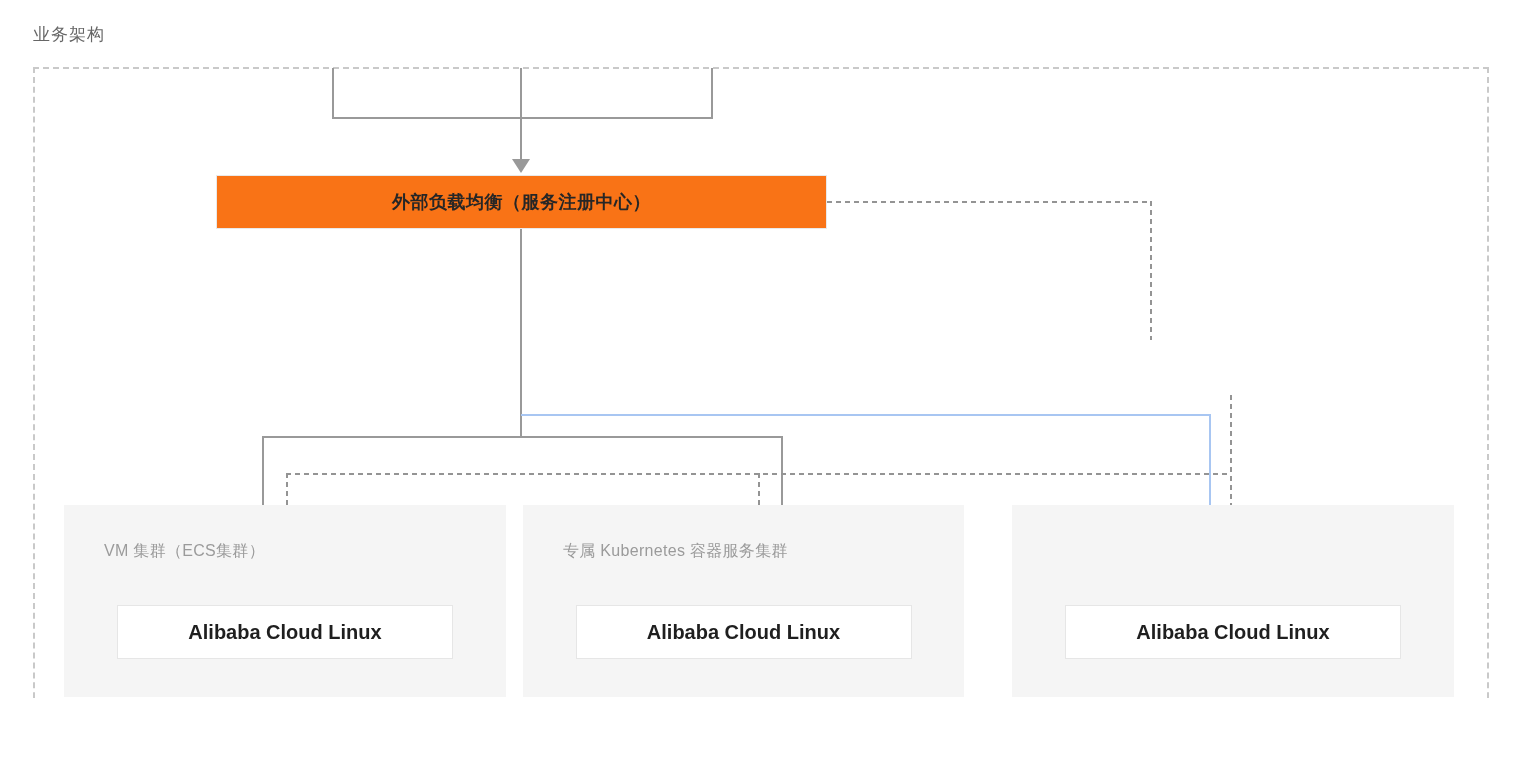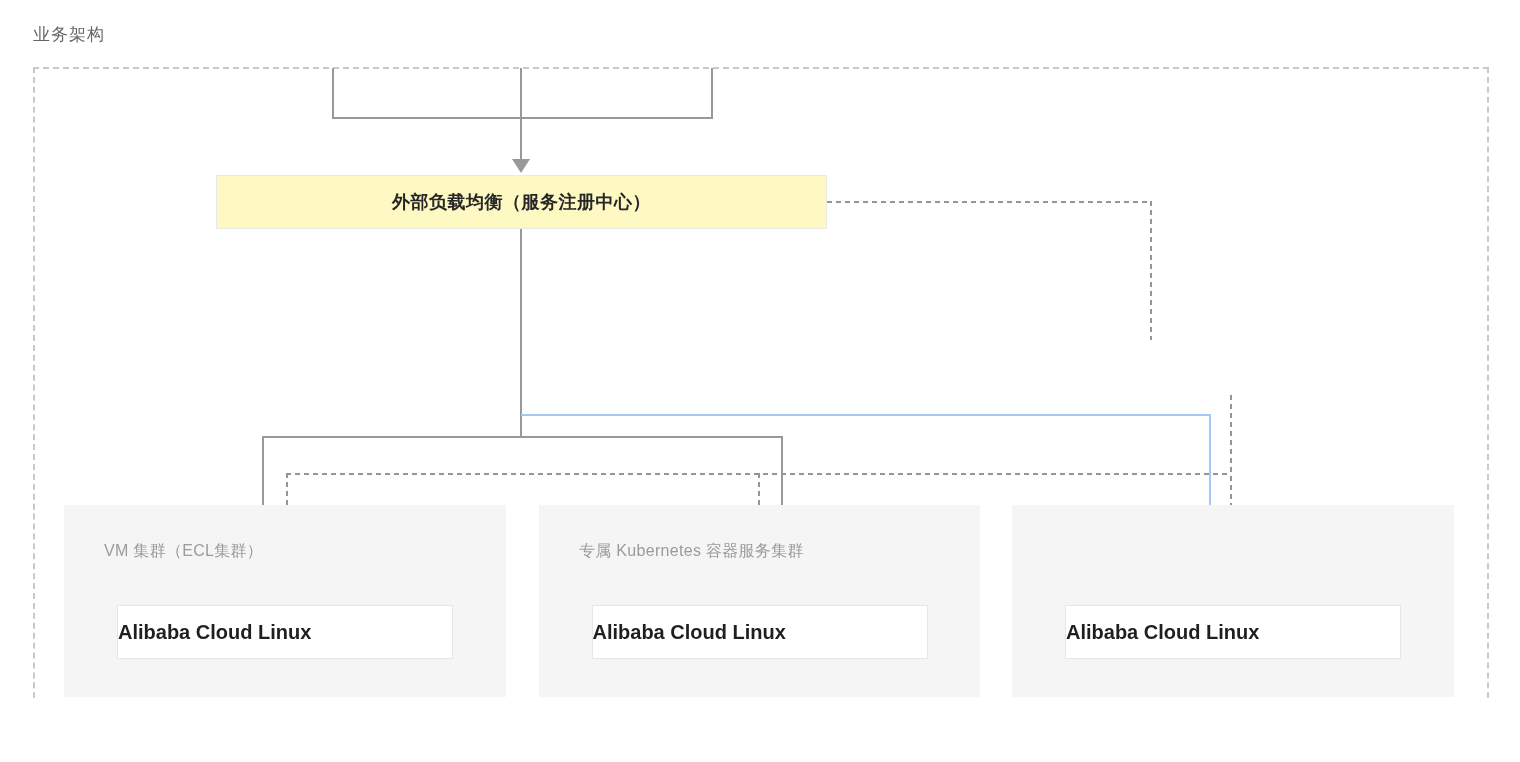--- a/index.html
+++ b/index.html
@@ -19,29 +19,29 @@
     background:repeating-linear-gradient(90deg,#949494 0 5px,transparent 5px 9px); }
   .vline-dash  { position:absolute; width:2px;
     background:repeating-linear-gradient(180deg,#949494 0 5px,transparent 5px 9px); }
   .hline-blue  { position:absolute; height:2px; background:#a8c6f2; }
   .vline-blue  { position:absolute; width:2px; background:#a8c6f2; }
 
   .arrow-down { position:absolute; width:0; height:0;
     border-left:9px solid transparent; border-right:9px solid transparent;
     border-top:14px solid #999; }
 
-  .node-box { position:absolute; background:#fef9c3; border:1px solid #e9e9e9;
+  .node-box { position:absolute; background:#f97316; border:1px solid #e9e9e9;
     display:flex; align-items:center; justify-content:center;
     font-size:18px; font-weight:600; color:#262626; letter-spacing:0.5px; }
 
   .cluster { position:absolute; top:505px; width:442px; height:192px; background:#f5f5f5; }
   .cluster-label { position:absolute; left:40px; top:36px; font-size:16px; color:#9b9b9b; letter-spacing:0.3px; }
   .os-box { position:absolute; left:50%; transform:translateX(-50%); top:100px;
     width:336px; height:54px; background:#fff; border:1px solid #e6e6e6;
-    display:flex; align-items:center; justify-content:flex-start;
+    display:flex; align-items:center; justify-content:center;
     font-size:20px; font-weight:600; color:#1f1f1f; }
 </style>
 </head>
 <body>
 
 <div id="canvas">
 
   <div class="page-title">业务架构</div>
 
   <div class="diagram-frame"></div>
@@ -69,27 +69,27 @@
   <div class="hline-solid" style="left:262px; top:436px; width:521px;"></div>
   <div class="vline-solid" style="left:262px; top:436px; height:69px;"></div>
   <div class="vline-solid" style="left:781px; top:436px; height:69px;"></div>
 
   <div class="vline-dash" style="left:1230px; top:395px; height:110px;"></div>
   <div class="hline-dash" style="left:286px; top:473px; width:945px;"></div>
   <div class="vline-dash" style="left:286px; top:473px; height:32px;"></div>
   <div class="vline-dash" style="left:758px; top:473px; height:32px;"></div>
 
   <div class="cluster" style="left:64px;">
-    <div class="cluster-label">VM 集群（ECL集群）</div>
+    <div class="cluster-label">VM 集群（ECS集群）</div>
     <div class="os-box">
       <span>Alibaba Cloud Linux</span>
     </div>
   </div>
 
-  <div class="cluster" style="left:539px; width:441px;">
+  <div class="cluster" style="left:523px; width:441px;">
     <div class="cluster-label">专属 Kubernetes 容器服务集群</div>
     <div class="os-box">
       <span>Alibaba Cloud Linux</span>
     </div>
   </div>
 
   <div class="cluster" style="left:1012px;">
     <div class="os-box">
       <span>Alibaba Cloud Linux</span>
     </div>

